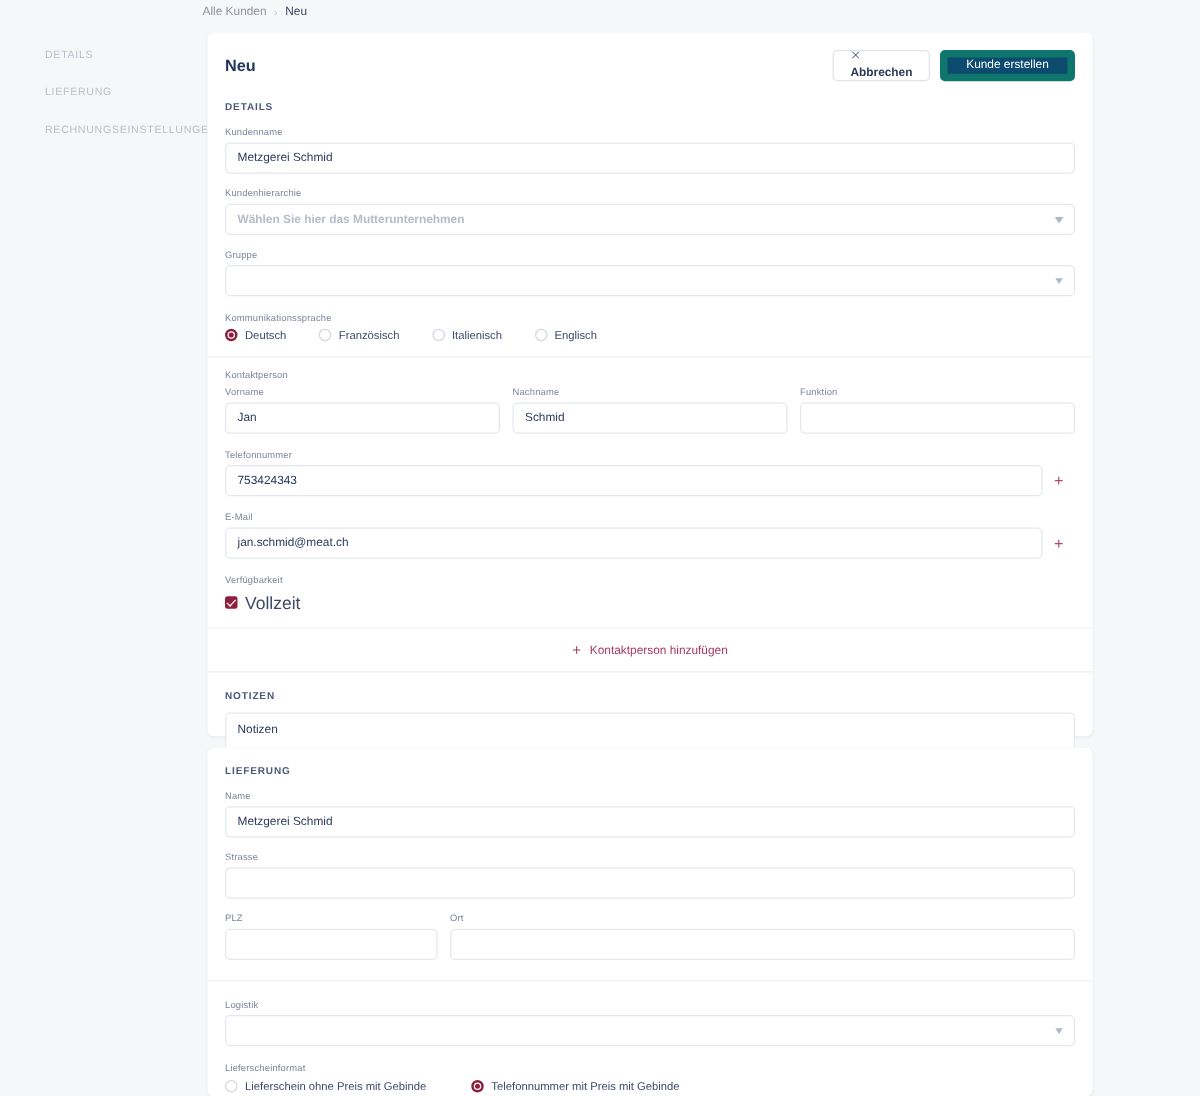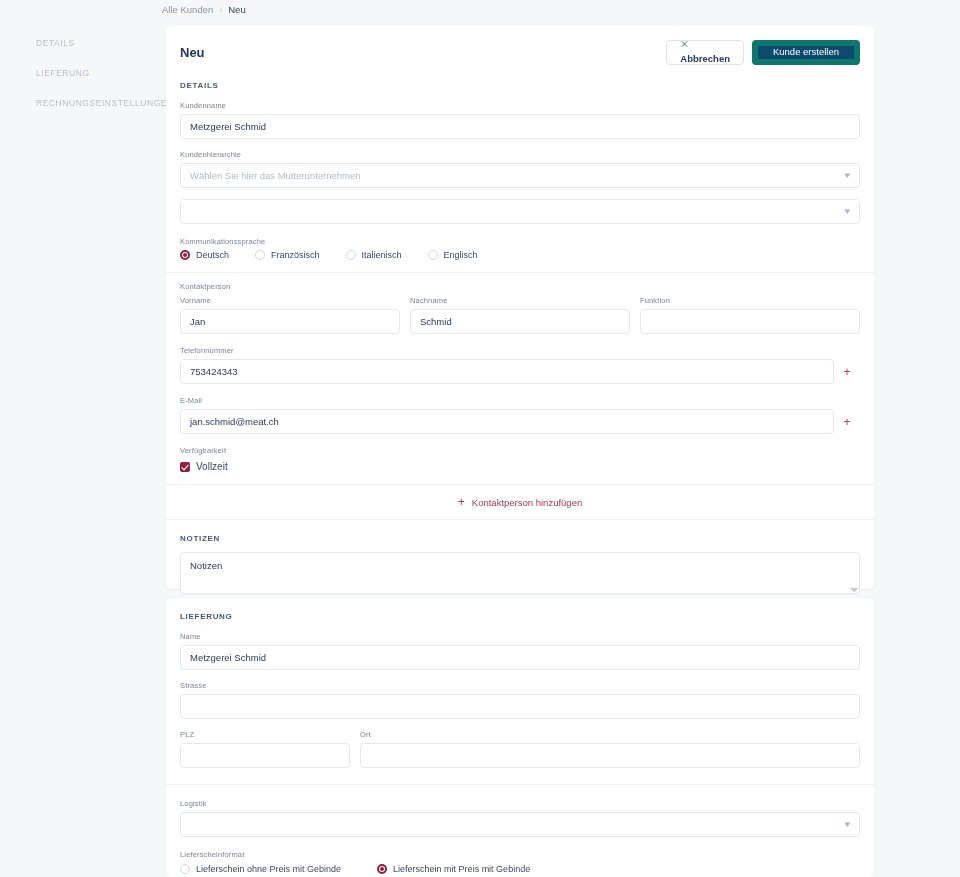--- a/index.html
+++ b/index.html
@@ -100,21 +100,21 @@
     width: 100%; height: 25px;
     border: 1px solid #e4e7ee;
     border-radius: 4px;
     background: #fff;
     font-size: 9.5px;
     color: #2b3a5c;
     font-family: "Liberation Sans", sans-serif;
     padding: 0 9px;
     display: flex; align-items: center;
   }
-  .input.placeholder { color: #b4bbc9; }
+  .input.placeholder { color: #b4bbc9; font-weight: bold; }
   .select {
     justify-content: space-between;
   }
   .chev {
     color: #aeb7c9; font-size: 9px; line-height: 1;
     transform: scaleX(1.35);
   }
 
   .divider {
     height: 1px; background: #eef0f4;
@@ -159,21 +159,21 @@
     background: #8e1f3f; flex: 0 0 auto;
     position: relative;
   }
   .checkbox::after {
     content: "";
     position: absolute; left: 2.5px; top: 1px;
     width: 3px; height: 6px;
     border: solid #fff; border-width: 0 1.4px 1.4px 0;
     transform: rotate(42deg);
   }
-  .check-label { font-size: 10px; color: #3c4a68; }
+  .check-label { font-size: 14px; color: #3c4a68; }
 
   .add-row {
     display: flex; align-items: center; justify-content: center;
     gap: 7px; margin-top: 0; height: 34px;
     color: #a8385c; font-size: 9.5px; cursor: pointer;
   }
   .add-plus { font-size: 12px; line-height: 1; }
 
   .textarea {
     margin: 0 14px; width: calc(100% - 28px);
@@ -232,20 +232,21 @@
 
     <div class="field">
       <span class="field-label">Kundenhierarchie</span>
       <div class="input select placeholder">
         <span>Wählen Sie hier das Mutterunternehmen</span>
         <span class="chev">▾</span>
       </div>
     </div>
 
     <div class="field">
+      <span class="field-label">Gruppe</span>
       <div class="input select">
         <span></span>
         <span class="chev">▾</span>
       </div>
     </div>
 
     <div class="field" style="margin-top:13px;padding-bottom:0;">
       <span class="field-label">Kommunikationssprache</span>
     </div>
     <div class="radio-row" style="margin-top:2px;">
@@ -366,18 +367,18 @@
     <div class="field" style="margin-top:13px;padding-bottom:0;">
       <span class="field-label" style="margin-bottom:0;">Lieferscheinformat</span>
     </div>
     <div class="radio-row" style="margin-top:5px;">
       <div class="radio-opt">
         <span class="radio"></span>
         <span>Lieferschein ohne Preis mit Gebinde</span>
       </div>
       <div class="radio-opt" style="margin-left:36px;">
         <span class="radio on"></span>
-        <span>Lieferschein mit Preis mit Gebinde</span>
+        <span>Telefonnummer mit Preis mit Gebinde</span>
       </div>
     </div>
   </section>
 
 </div>
 
 </body></html>

